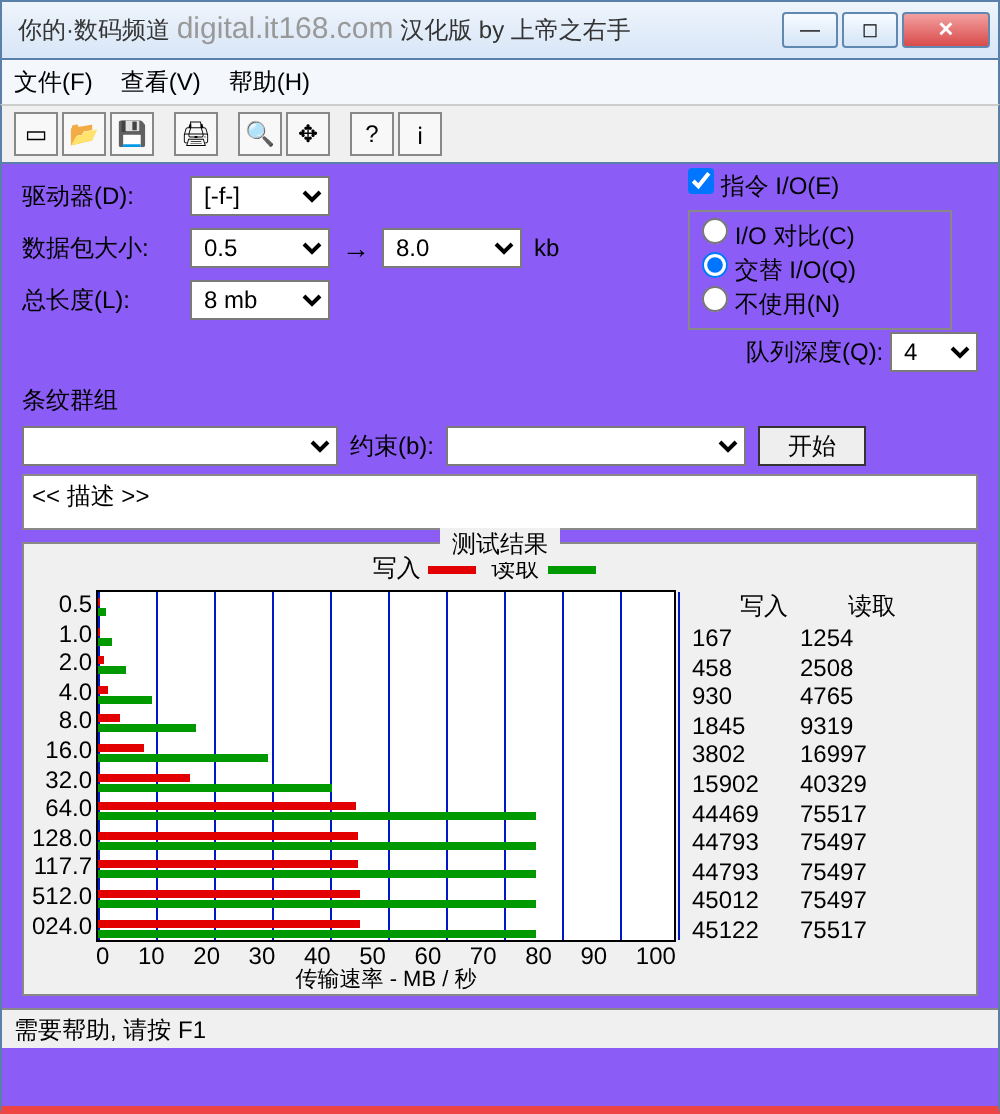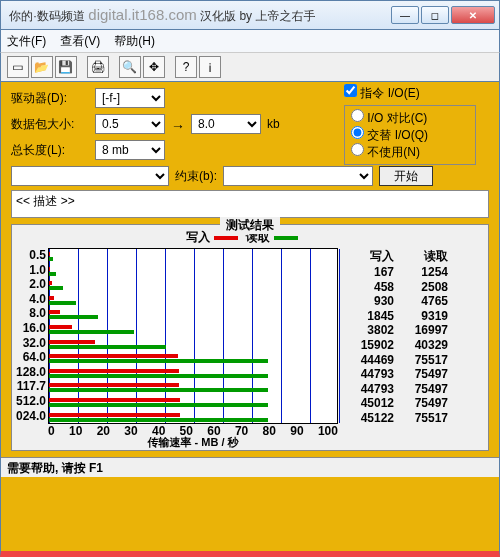--- a/index.html
+++ b/index.html
@@ -12,42 +12,42 @@
 .win-btn { width: 28px; height: 18px; border: 1px solid #6188b0; background: linear-gradient(#f7fbff,#d4e5f7); border-radius: 2px; display: flex; align-items: center; justify-content: center; font-size: 10px; cursor: pointer; }
 .win-btn.close { width: 44px; background: linear-gradient(#f3a0a0,#d94b4b); color: #fff; font-weight: bold; }
 
 .menubar { height: 22px; background: #f4f7fb; border-left: 1px solid #5a7fa8; border-right: 1px solid #5a7fa8; display: flex; align-items: center; padding: 0 6px; gap: 14px; }
 .menubar span { cursor: pointer; }
 
 .toolbar { height: 30px; background: #f0f0f0; border: 1px solid #5a7fa8; border-top: 1px solid #ccc; display: flex; align-items: center; padding: 0 6px; gap: 2px; }
 .tb-btn { width: 22px; height: 22px; border: 1px solid #888; background: #f8f8f8; display: flex; align-items: center; justify-content: center; cursor: pointer; font-size: 12px; }
 .tb-sep { width: 6px; }
 
-.client { border-left: 1px solid #5a7fa8; border-right: 1px solid #5a7fa8; border-bottom: 6px solid #ef4444; padding: 6px 10px 0 10px; background: #eab308; height: 475px; }
+.client { border-left: 1px solid #5a7fa8; border-right: 1px solid #5a7fa8; border-bottom: 4px solid #ef4444; padding: 6px 10px 0 10px; background: #8b5cf6; height: 475px; }
 
 .row { display: flex; align-items: center; margin-bottom: 6px; gap: 6px; }
 .lbl { width: 78px; }
 select, input[type=text] { height: 20px; border: 1px solid #7a7a7a; background: #fff; padding: 0 2px; font-size: 12px; }
 .combo { width: 70px; }
 .combo-sm { width: 44px; }
 .arrow { font-size: 14px; }
 
 .right-opts { position: absolute; right: 24px; top: 84px; width: 132px; }
 fieldset.radios { border: 1px solid #888; padding: 3px 6px 4px 6px; }
 .radios label { display: block; line-height: 16px; }
 .chk-row { margin-bottom: 3px; }
 
 .qdepth { text-align: right; margin: 2px 0 6px 0; }
 
 .row2 { display: flex; align-items: center; gap: 6px; margin-bottom: 4px; }
 .btn-start { width: 54px; height: 20px; border: 1px solid #333; background: #eee; cursor: pointer; font-family: inherit; }
 
 .desc-box { width: 100%; height: 28px; border: 1px solid #888; background: #fff; padding: 2px 4px; overflow: auto; }
 
-.results { border: 1px solid #888; margin-top: 6px; padding: 2px 16px 2px 4px; background: #f0f0f0; position: relative; font-weight: bold; }
+.results { border: 1px solid #888; margin-top: 6px; padding: 2px 16px 2px 4px; background: #f0f0f0; position: relative; }
 .results-title { position: absolute; top: -8px; left: 50%; transform: translateX(-50%); background: #f0f0f0; padding: 0 6px; }
 .legend { text-align: center; font-size: 12px; margin: 2px 0; }
 .legend .wbar { display: inline-block; width: 24px; height: 4px; background: #e30000; vertical-align: middle; margin: 0 4px; }
 .legend .rbar { display: inline-block; width: 24px; height: 4px; background: #009a00; vertical-align: middle; margin: 0 4px; }
 
 .chart-wrap { display: flex; }
 .chart-area { position: relative; width: 330px; height: 200px; }
 .plot { position: absolute; left: 32px; top: 0; width: 290px; height: 176px; border: 1px solid #000; background: #fff; }
 .grid-v { position: absolute; top: 0; bottom: 0; width: 1px; background: #0018c8; }
 .ylabels { position: absolute; left: 0; top: 0; width: 30px; text-align: right; font-size: 10px; }
@@ -56,23 +56,23 @@
 .xtitle { position: absolute; bottom: -2px; left: 32px; width: 290px; text-align: center; font-size: 11px; }
 
 .bar-row { position: absolute; left: 0; height: 14.6px; width: 100%; }
 .bar-w { position: absolute; top: 3px; height: 4px; background: #e30000; left: 0; }
 .bar-r { position: absolute; top: 8px; height: 4px; background: #009a00; left: 0; }
 
 .data-cols { width: 108px; font-size: 11px; }
 .data-hdr { display: flex; }
 .data-hdr div { width: 54px; text-align: right; padding-right: 6px; }
 .data-row { display: flex; height: 14.6px; line-height: 14.6px; }
-.data-row div { width: 54px; text-align: right; padding-right: 6px; }
-
-.statusbar { height: 20px; border-top: 1px solid #888; background: #f0f0f0; padding: 2px 6px; margin: 6px -10px 0 -10px; font-weight: bold; }
+.data-row div { width: 54px; text-align: left; padding-right: 6px; }
+
+.statusbar { height: 20px; border-top: 1px solid #888; background: #f0f0f0; padding: 2px 6px; margin: 6px -10px 0 -10px; }
 </style>
 </head>
 <body>
 
 <div class="titlebar">
   <div class="titlebar-text">
     <span>你的·数码频道</span>
     <span class="wm">digital.it168.com</span>
     <span>汉化版 by 上帝之右手</span>
   </div>
@@ -124,21 +124,28 @@
     <div class="chk-row">
       <label><input type="checkbox" checked="" style=""> <span>指令 I/O(E)</span></label>
     </div>
     <fieldset class="radios">
       <label><input type="radio" name="io" style=""> <span>I/O 对比(C)</span></label>
       <label><input type="radio" name="io" checked="" style=""> <span>交替 I/O(Q)</span></label>
       <label><input type="radio" name="io" style=""> <span>不使用(N)</span></label>
     </fieldset>
   </div>
 
-
+  <div class="qdepth">
+    <span>队列深度(Q):</span>
+    <select class="combo-sm"><option>4</option></select>
+  </div>
+
+  <div class="row2">
+    <span>条纹群组</span>
+  </div>
   <div class="row2">
     <select style="width:158px"><option></option></select>
     <span>约束(b):</span>
     <select style="width:150px"><option></option></select>
     <button class="btn-start">开始</button>
   </div>
 
   <div class="desc-box">&lt;&lt; 描述 &gt;&gt;</div>
 
   <div class="results">

